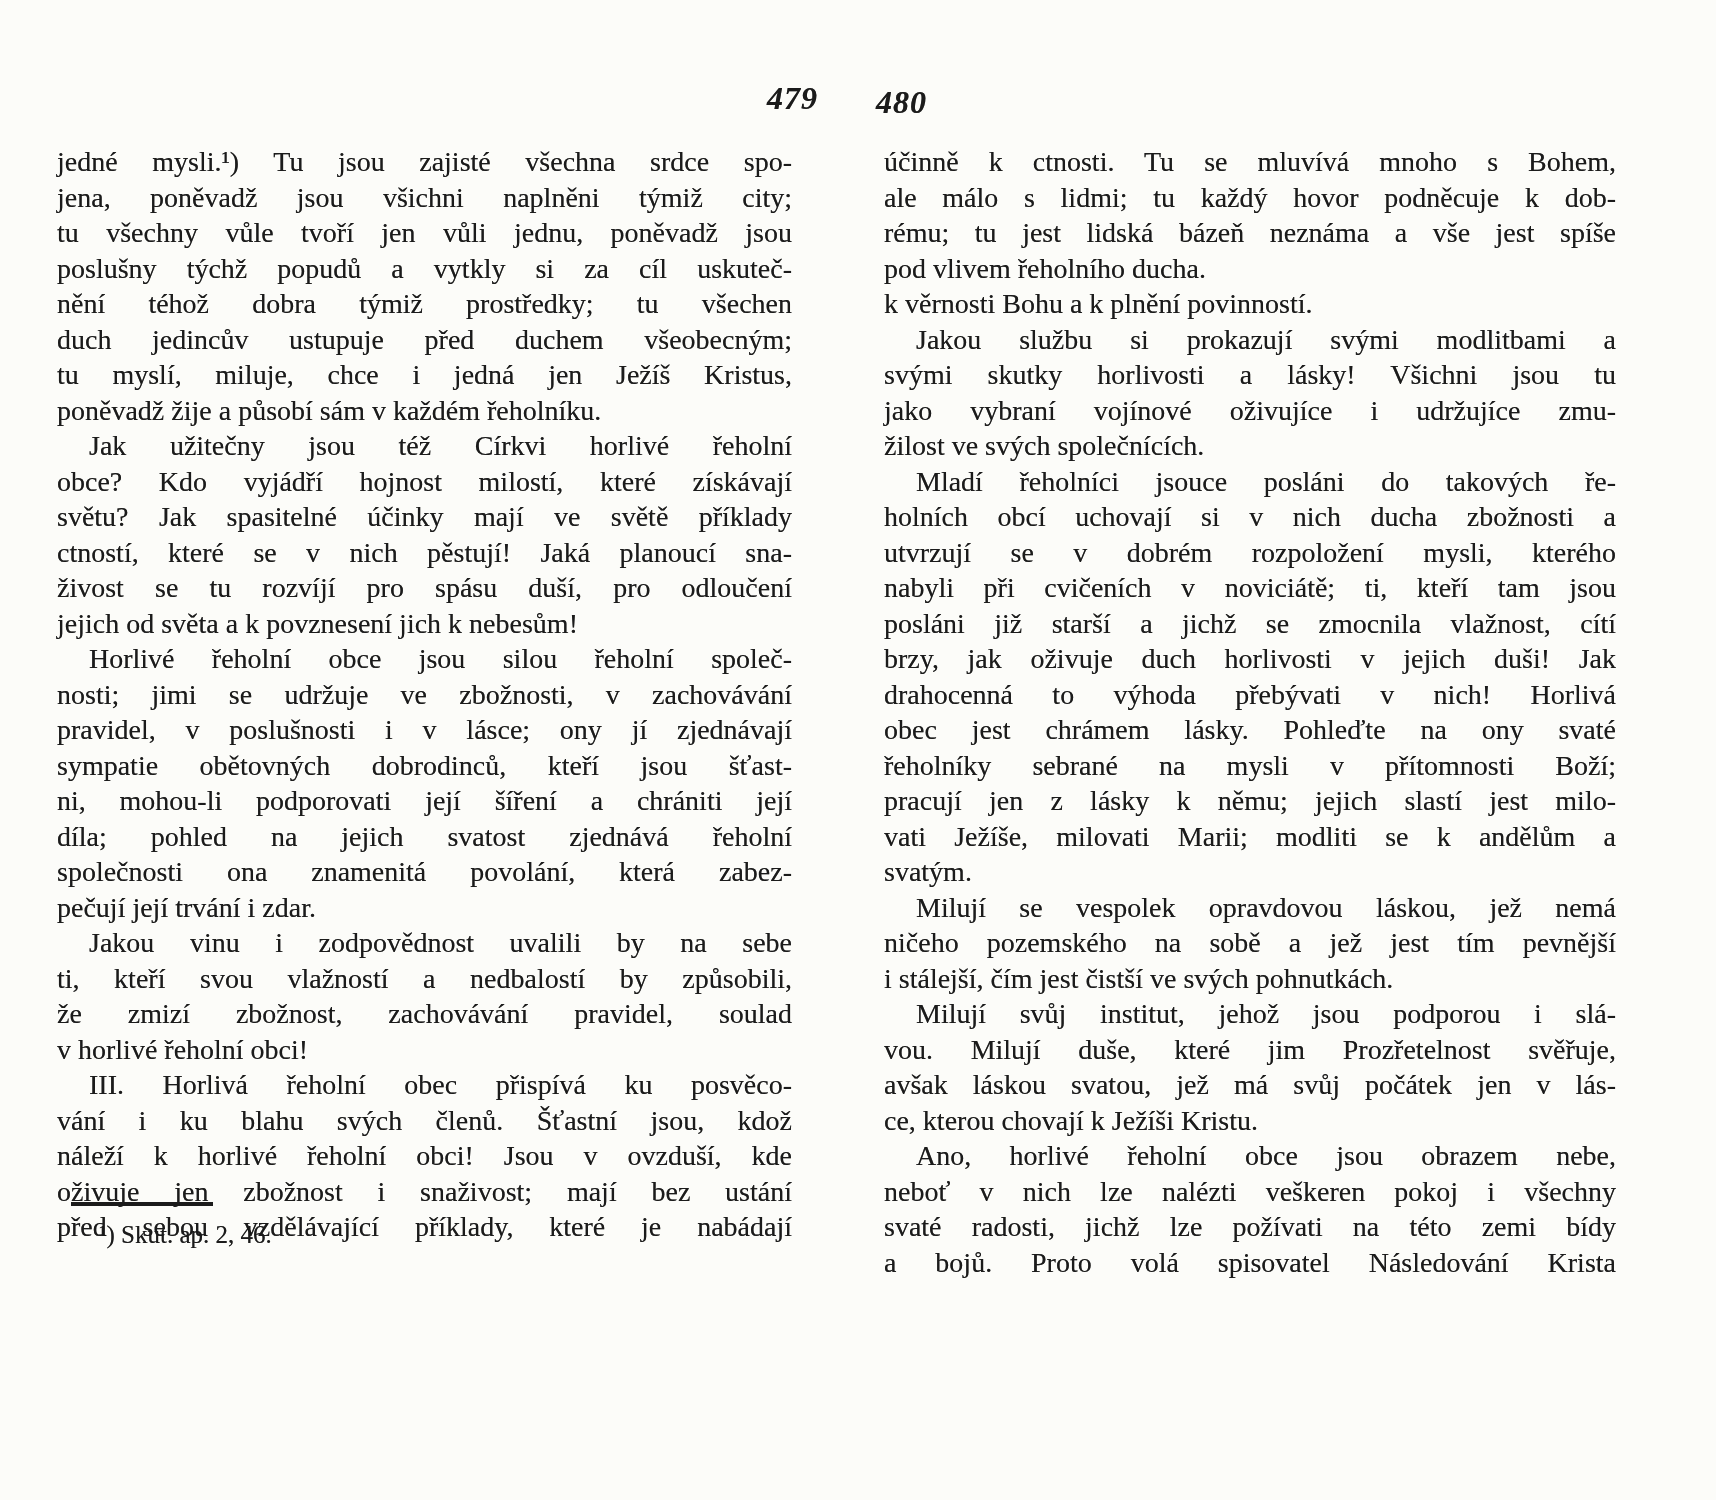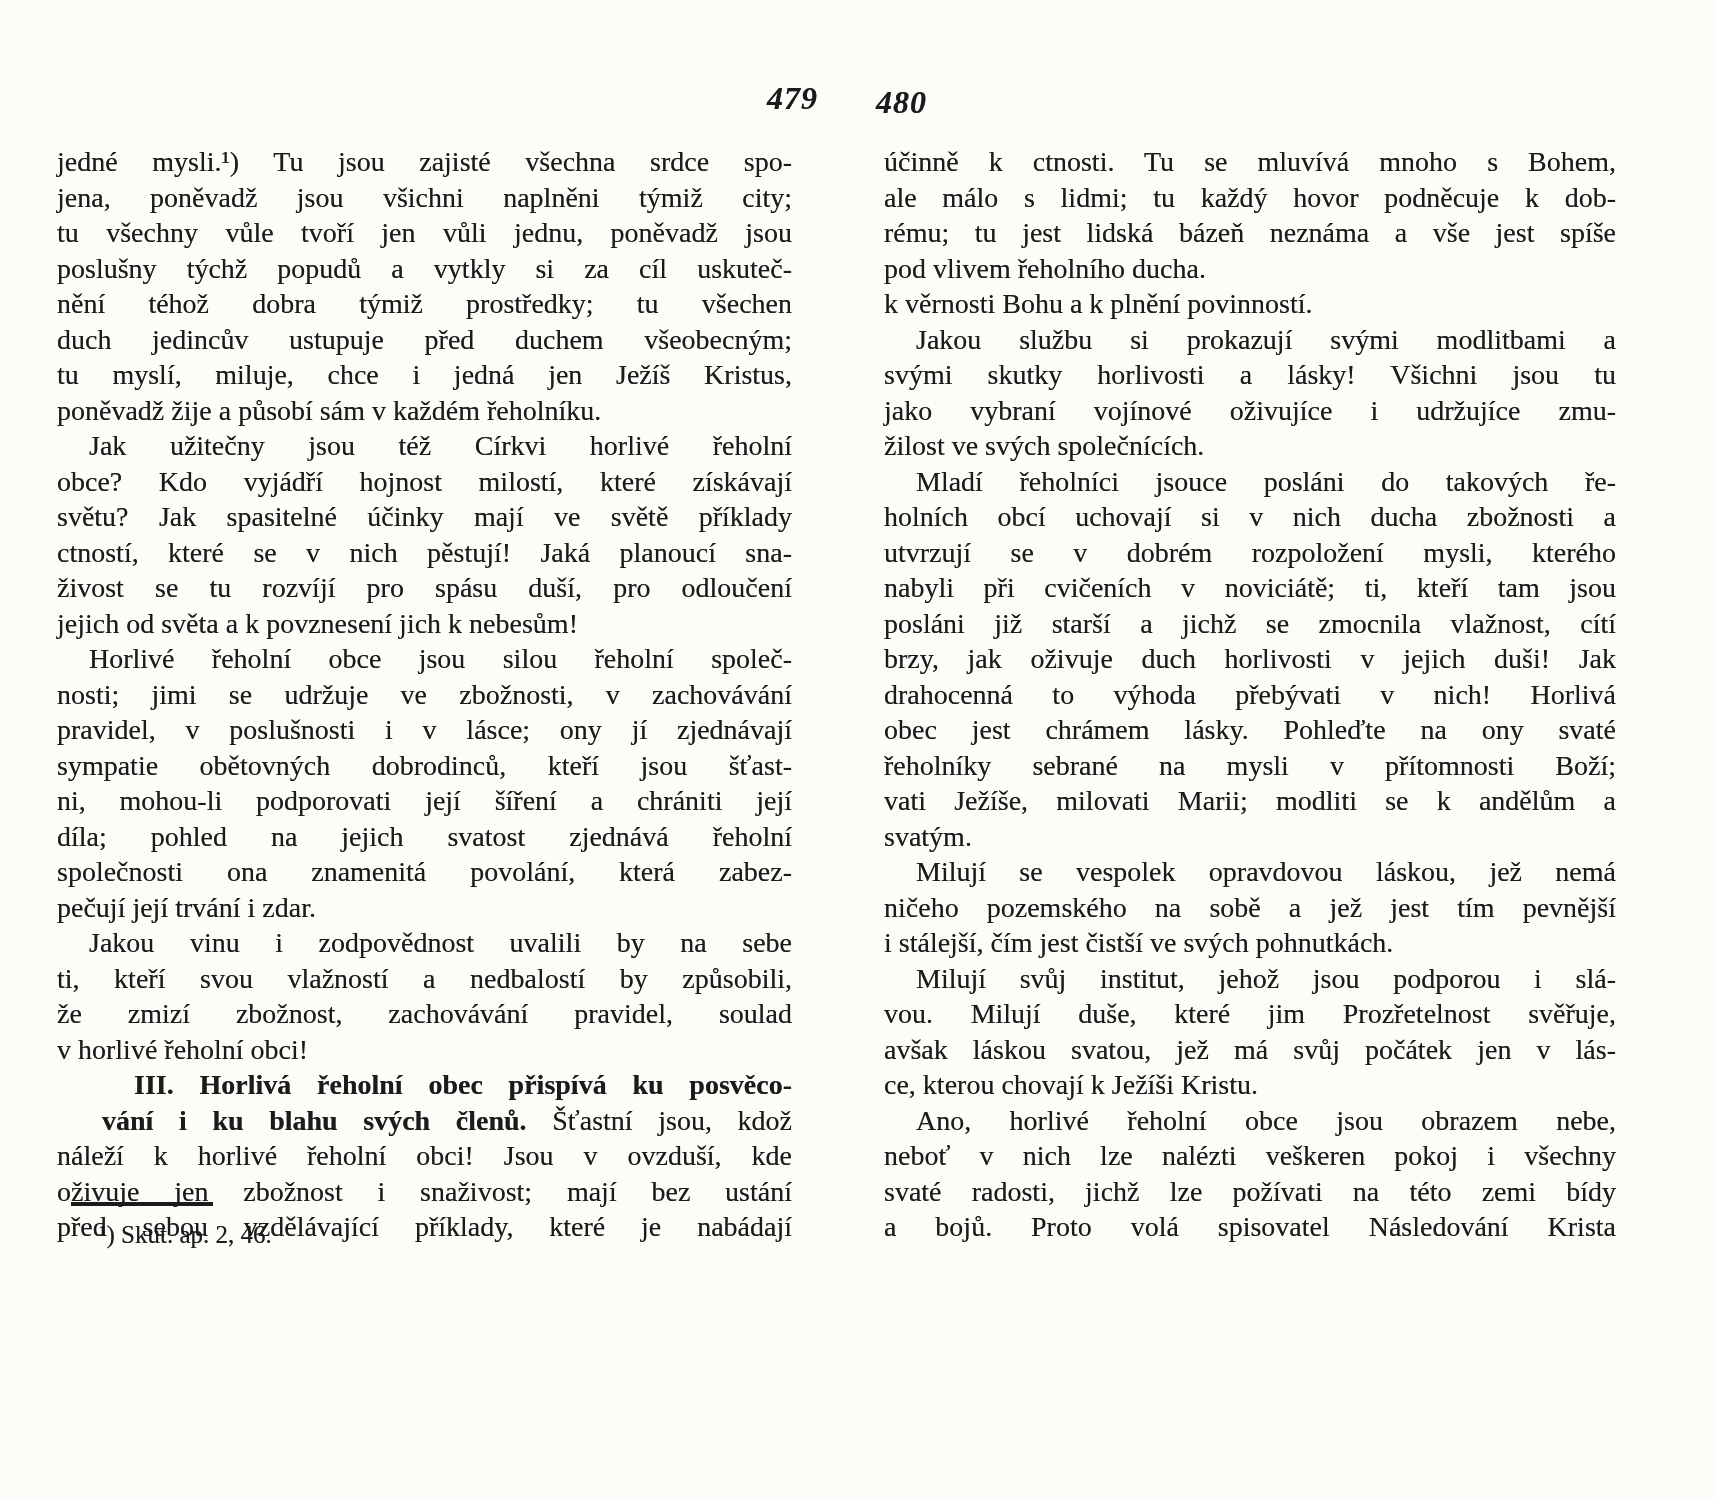--- a/index.html
+++ b/index.html
@@ -37,21 +37,21 @@
     line-height:35.5px;
     font-size:28px;
     white-space:normal;
     overflow:visible;
   }
   .line.just{
     text-align:justify;
     text-align-last:justify;
   }
   .line.indent span:first-child{padding-left:32px;}
-  .line .bold{font-weight:bold;margin-left:45px;}
+  .line .bold{font-weight:normal;}
   .footnote{
     position:absolute;
     left:57px;top:1202px;width:735px;
   }
   .footnote-rule{
     margin-left:14px;
     width:142px;height:4px;
     background:var(--ink);
   }
   .footnote-text{
@@ -114,20 +114,21 @@
       <div class="line"><span>žilost ve svých společnících.</span></div>
       <div class="line indent just"><span>Mladí řeholníci jsouce posláni do takových ře-</span></div>
       <div class="line just"><span>holních obcí uchovají si v nich ducha zbožnosti a</span></div>
       <div class="line just"><span>utvrzují se v dobrém rozpoložení mysli, kterého</span></div>
       <div class="line just"><span>nabyli při cvičeních v noviciátě; ti, kteří tam jsou</span></div>
       <div class="line just"><span>posláni již starší a jichž se zmocnila vlažnost, cítí</span></div>
       <div class="line just"><span>brzy, jak oživuje duch horlivosti v jejich duši! Jak</span></div>
       <div class="line just"><span>drahocenná to výhoda přebývati v nich! Horlivá</span></div>
       <div class="line just"><span>obec jest chrámem lásky. Pohleďte na ony svaté</span></div>
       <div class="line just"><span>řeholníky sebrané na mysli v přítomnosti Boží;</span></div>
+      <div class="line just"><span>pracují jen z lásky k němu; jejich slastí jest milo-</span></div>
       <div class="line just"><span>vati Ježíše, milovati Marii; modliti se k andělům a</span></div>
       <div class="line"><span>svatým.</span></div>
       <div class="line indent just"><span>Milují se vespolek opravdovou láskou, jež nemá</span></div>
       <div class="line just"><span>ničeho pozemského na sobě a jež jest tím pevnější</span></div>
       <div class="line"><span>i stálejší, čím jest čistší ve svých pohnutkách.</span></div>
       <div class="line indent just"><span>Milují svůj institut, jehož jsou podporou i slá-</span></div>
       <div class="line just"><span>vou. Milují duše, které jim Prozřetelnost svěřuje,</span></div>
       <div class="line just"><span>avšak láskou svatou, jež má svůj počátek jen v lás-</span></div>
       <div class="line"><span>ce, kterou chovají k Ježíši Kristu.</span></div>
       <div class="line indent just"><span>Ano, horlivé řeholní obce jsou obrazem nebe,</span></div>

